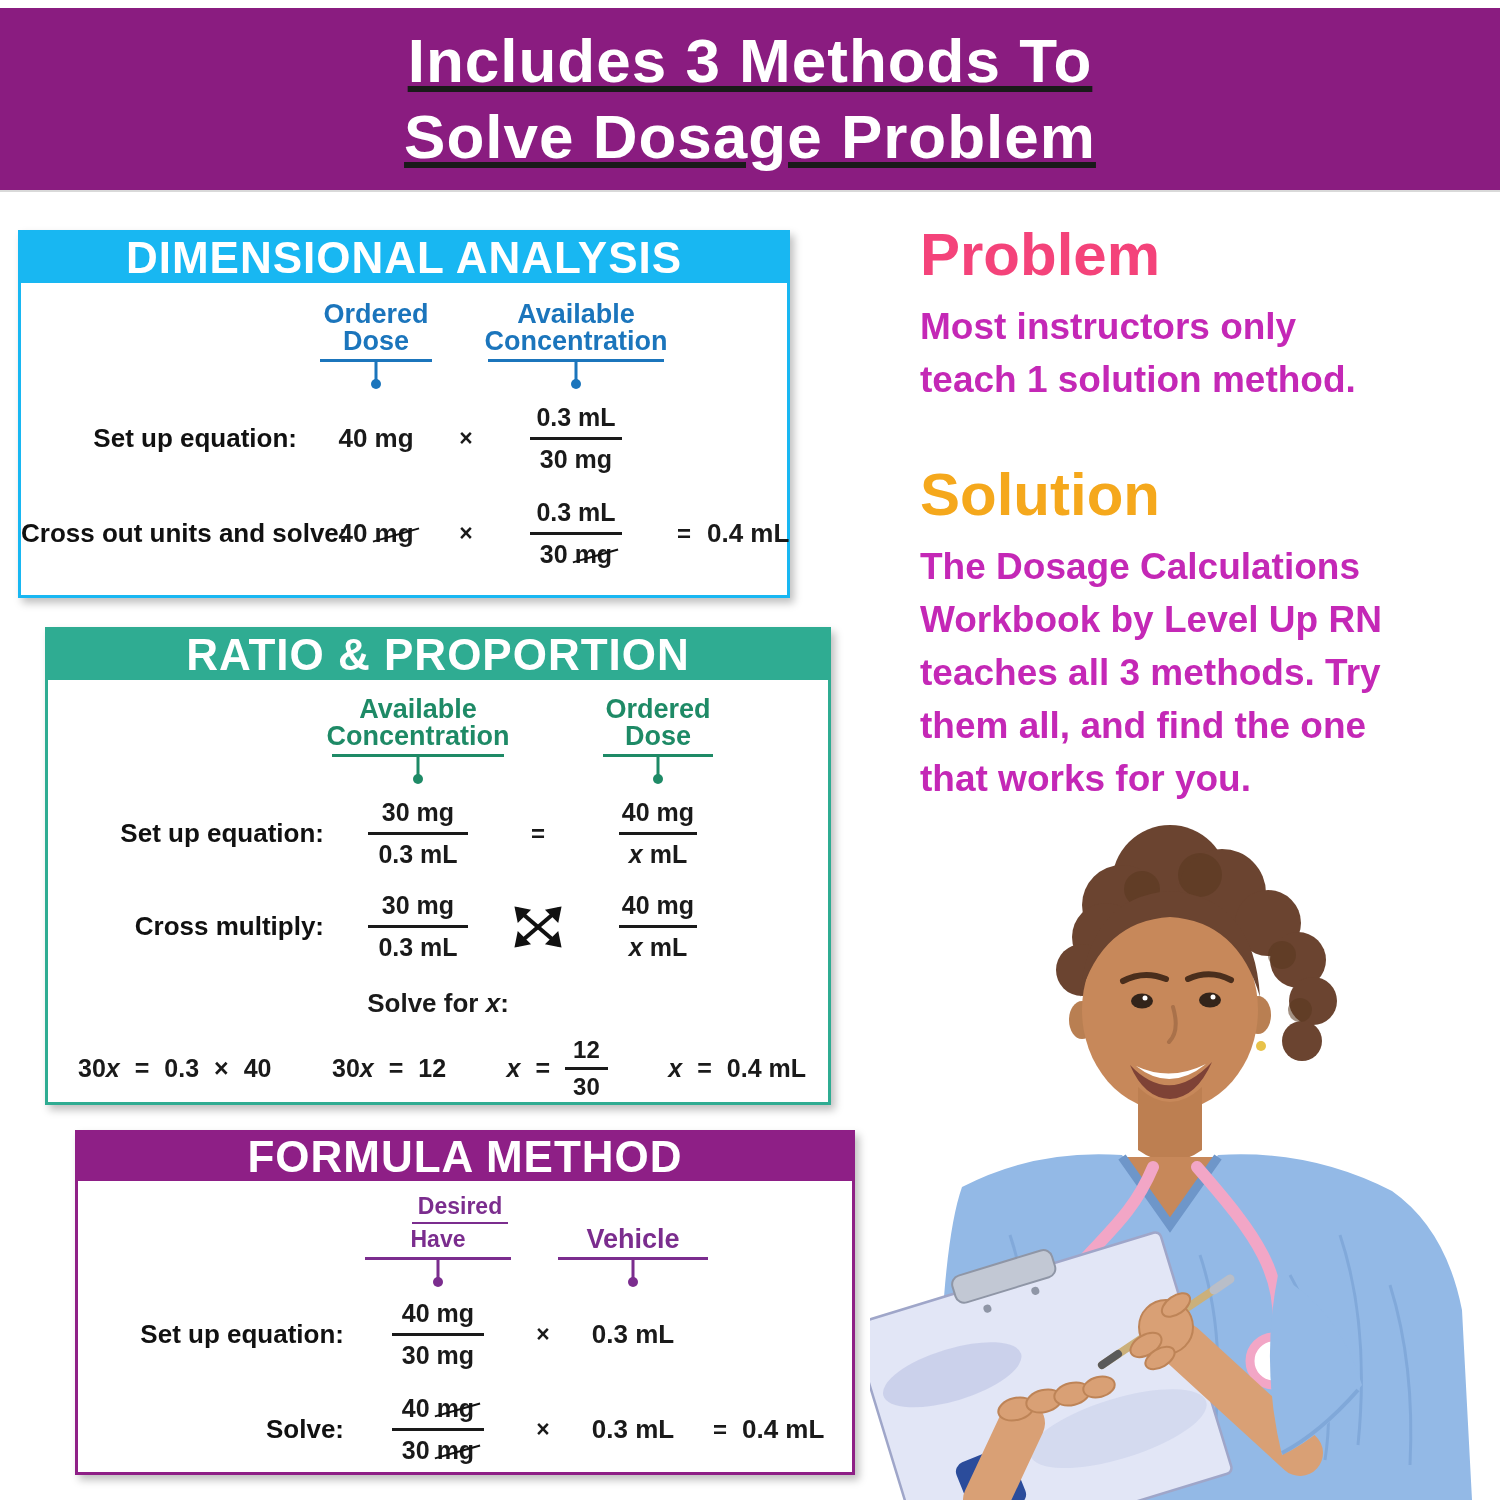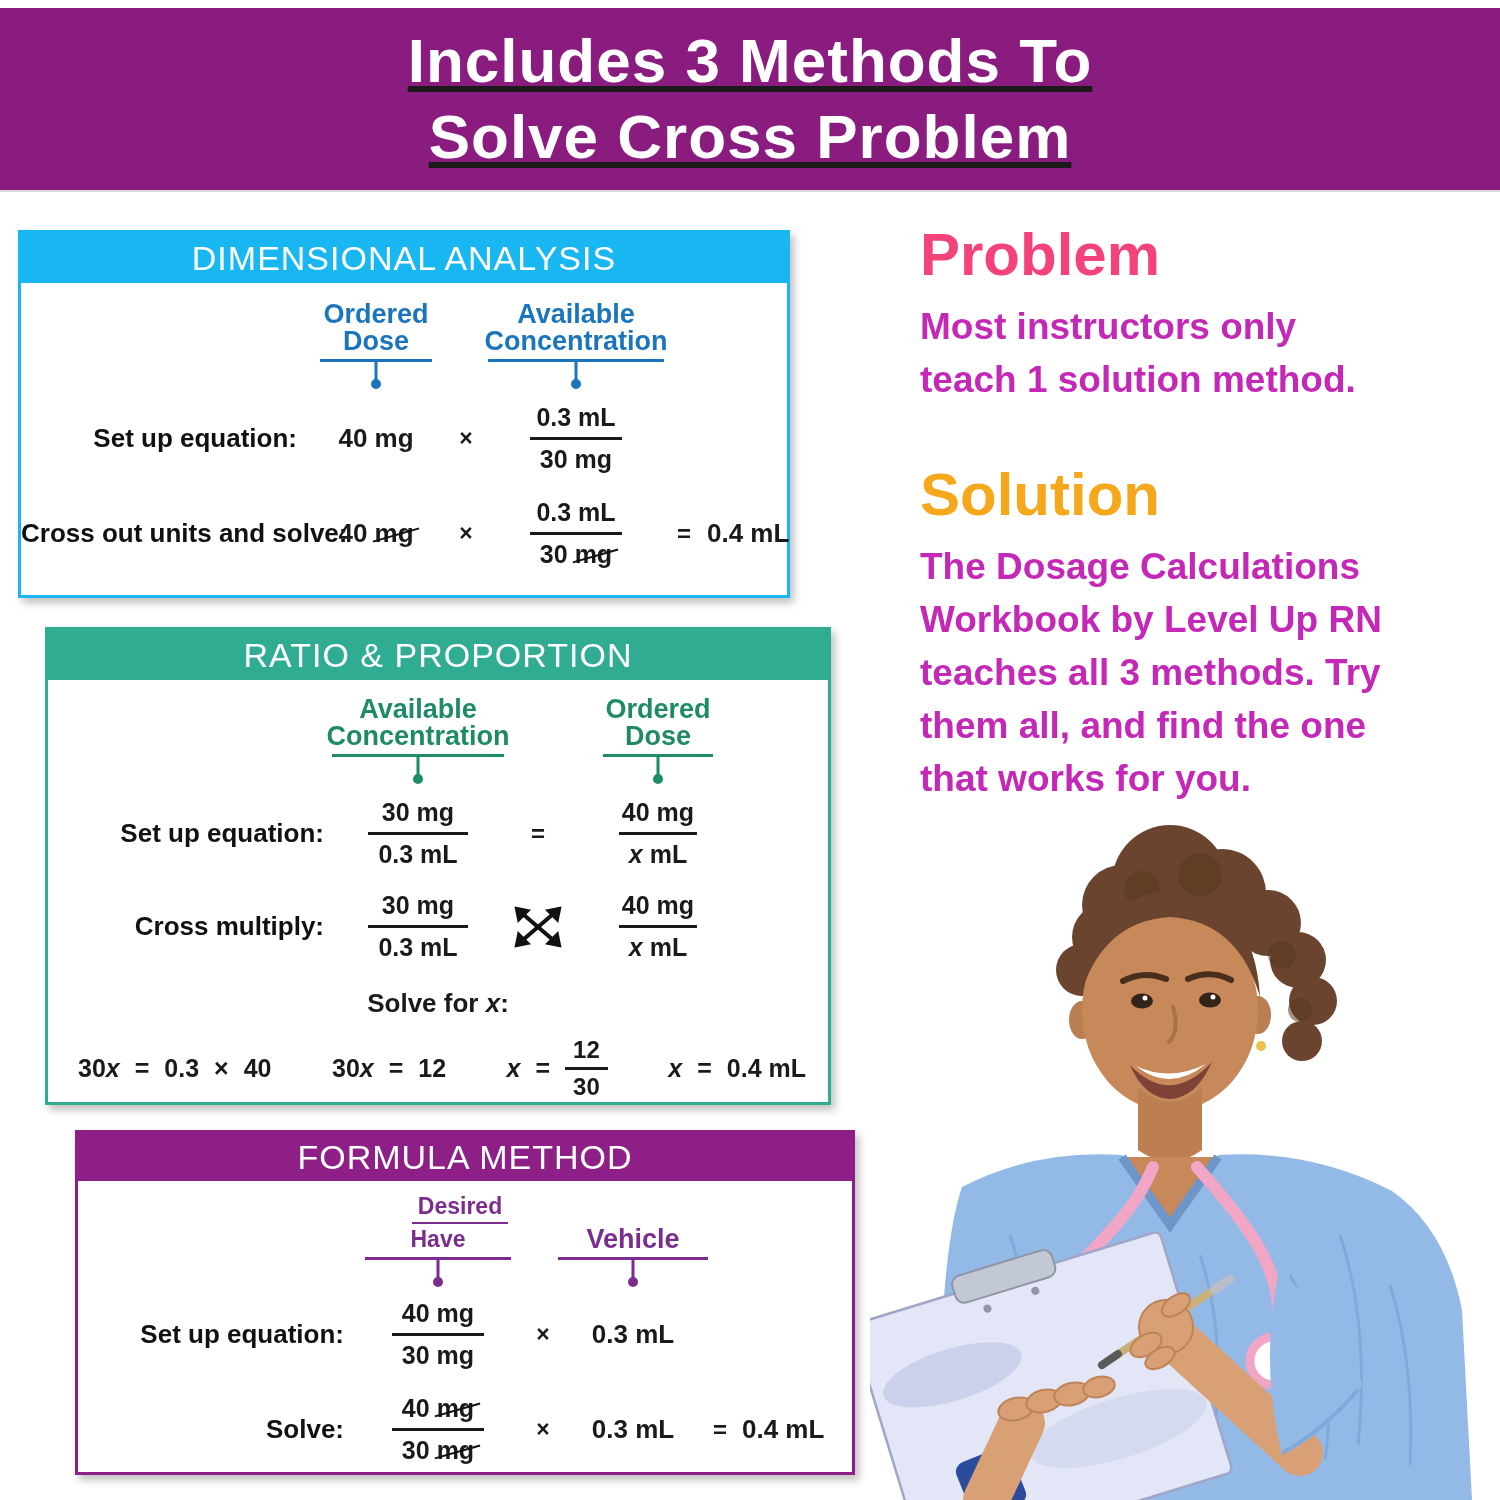--- a/index.html
+++ b/index.html
@@ -11,21 +11,21 @@
   
   .banner {
     position:absolute; left:0; top:8px; width:1500px; height:184px;
     background:#8A1C80; border-bottom:2px solid #d9d9d9;
     display:flex; flex-direction:column; align-items:center; justify-content:center;text-decoration:underline;
   }
   .banner span { display:block; color:#fff; font-weight:bold; font-size:62px; line-height:76px; letter-spacing:1px; text-align:center; }
   
   .card { position:absolute; background:#fff; border:3px solid var(--ac); box-shadow:4px 5px 8px rgba(0,0,0,.25); }
   .card-head {
-    height:50px; background:var(--ac); color:#fff; font-weight:normal; font-size:34px;
+    height:50px; background:var(--ac); color:#fff; font-weight:bold; font-size:44px;
     letter-spacing:1px; display:flex; align-items:center; justify-content:center;
   }
   .grid { display:grid; align-items:center; }
   .g-da  { grid-template-columns:290px 130px 50px 170px 46px 80px; }
   .g-rp  { grid-template-columns:290px 160px 80px 160px; }
   .g-fm  { grid-template-columns:280px 160px 50px 130px 44px 110px; }
   .eq-label { font-weight:bold; font-size:26px; color:#111; text-align:right; padding-right:14px; white-space:nowrap; }
   .op { font-weight:bold; font-size:26px; text-align:center; white-space:nowrap; }
   .times { font-weight:bold; font-size:23px; text-align:center; }
   .eqs { font-weight:bold; font-size:24px; text-align:center; }
@@ -61,21 +61,21 @@
   
   .nurse { position:absolute; left:870px; top:805px; width:630px; height:695px; }
 </style>
 </head>
 <body>
 
 <div class="stage">
 
   <header class="banner">
     <span>Includes 3 Methods To</span>
-    <span>Solve Cross Problem</span>
+    <span>Solve Dosage Problem</span>
   </header>
 
   <section class="card" style="--ac:#18B7F2; --lc:#1B75BC; left:18px; top:230px; width:772px; height:368px;">
     <div class="card-head">DIMENSIONAL ANALYSIS</div>
     <div>
       <div class="grid g-da" style="margin-top:18px;">
         <div></div>
         <div class="plabel">
           <div class="ptxt">Ordered
 Dose</div>

